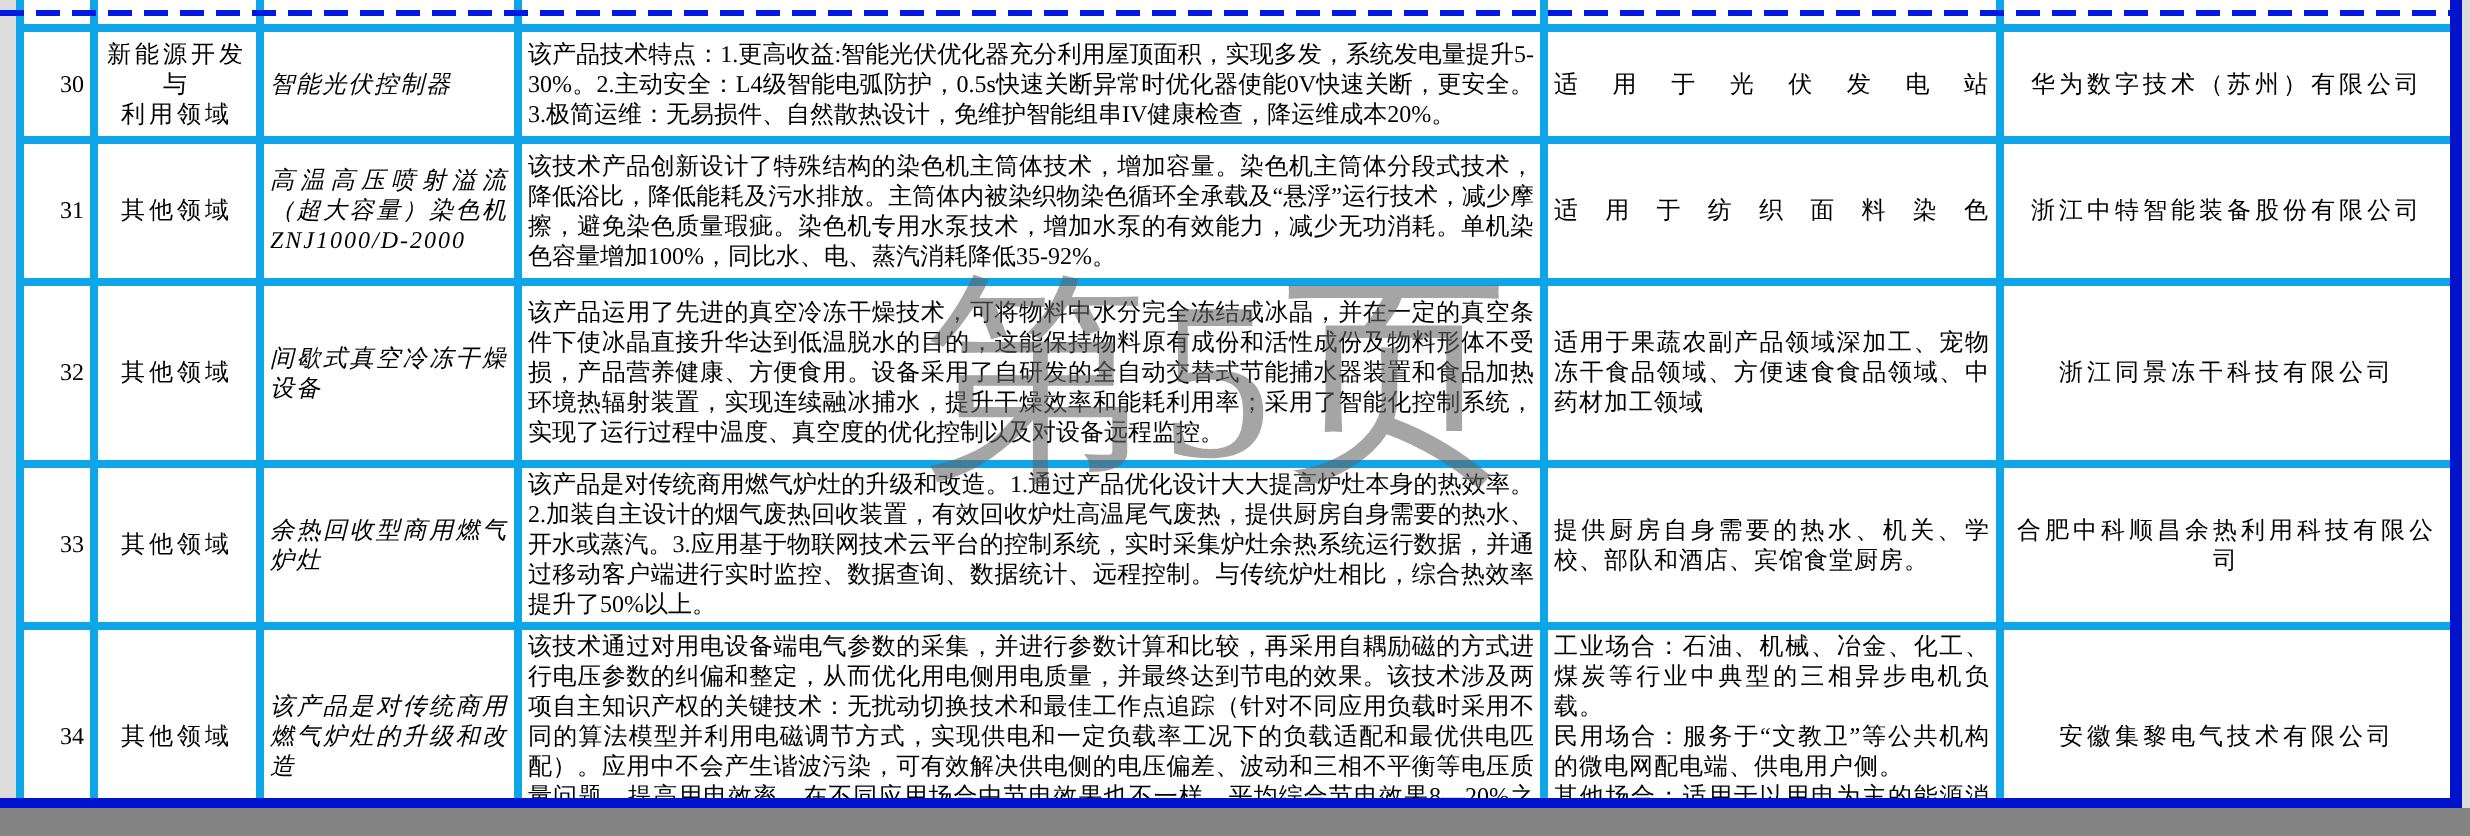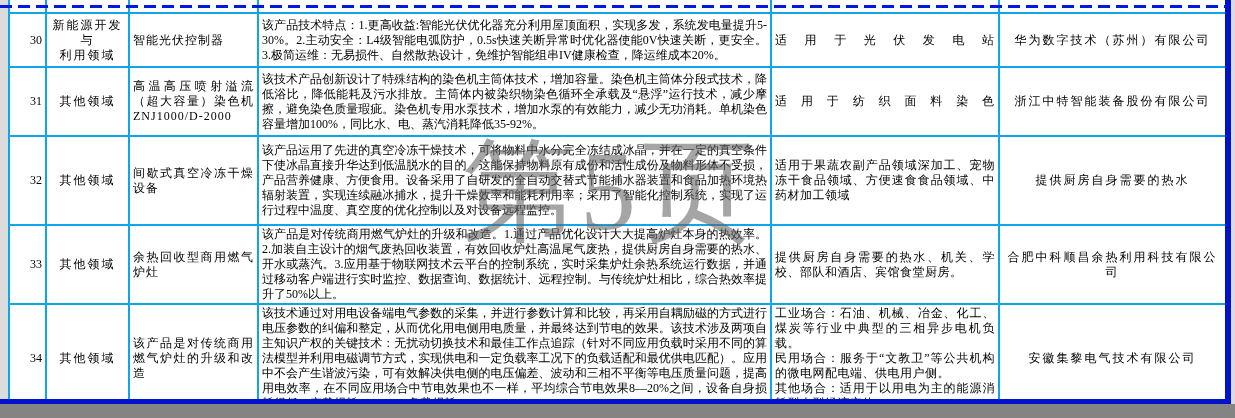--- a/index.html
+++ b/index.html
@@ -27,38 +27,38 @@
     background:#848484;
   }
   
   table.sheet{
     position:absolute;left:8px;top:0;
     width:1217px;
     border-collapse:collapse;table-layout:fixed;
     background:#fff;
   }
   table.sheet td{
-    border:2px solid #0ea5e9;
+    border:4px solid #0ea5e9;
     padding:1px 3px;
     font-size:12px;
     line-height:15px;
     color:#000;
     vertical-align:middle;
     overflow:hidden;
     word-break:break-all;
   }
   tr.partial td{border-top:none;height:10px;}
   tr.h30 td{height:50px;}
   tr.h31 td{height:65px;}
   tr.h32 td{height:85px;}
   tr.h33 td{height:73px;}
   tr.h34 td{height:105px;}
   .c-no{text-align:right;}
   .c-field{text-align:center;letter-spacing:2px;}
-  .c-product{text-align:justify;letter-spacing:1px;}
+  .c-product{text-align:justify;letter-spacing:1px;font-style:italic;}
   .c-desc{text-align:justify;margin-left:12px;}
   .c-app{text-align:justify;letter-spacing:0.5px;}
   .c-app-stretch{text-align:justify;text-align-last:justify;letter-spacing:1px;}
   .c-company{text-align:center;letter-spacing:2px;}
   .pre{white-space:pre-line;}
   
   .pb-dashed{
     position:absolute;left:0;top:5px;width:1235px;height:3px;
     background:repeating-linear-gradient(90deg,#0019e0 0 12px,transparent 12px 18px);
   }
@@ -126,21 +126,21 @@
         <td class="c-app-stretch">适用于纺织面料染色</td>
         <td class="c-company">浙江中特智能装备股份有限公司</td>
       </tr>
 
       <tr class="h32">
         <td class="c-no">32</td>
         <td class="c-field">其他领域</td>
         <td class="c-product">间歇式真空冷冻干燥设备</td>
         <td class="c-desc">该产品运用了先进的真空冷冻干燥技术，可将物料中水分完全冻结成冰晶，并在一定的真空条件下使冰晶直接升华达到低温脱水的目的，这能保持物料原有成份和活性成份及物料形体不受损，产品营养健康、方便食用。设备采用了自研发的全自动交替式节能捕水器装置和食品加热环境热辐射装置，实现连续融冰捕水，提升干燥效率和能耗利用率；采用了智能化控制系统，实现了运行过程中温度、真空度的优化控制以及对设备远程监控。</td>
         <td class="c-app">适用于果蔬农副产品领域深加工、宠物冻干食品领域、方便速食食品领域、中药材加工领域</td>
-        <td class="c-company">提供厨房自身需要的热水</td>
+        <td class="c-company">浙江同景冻干科技有限公司</td>
       </tr>
 
       <tr class="h33">
         <td class="c-no">33</td>
         <td class="c-field">其他领域</td>
         <td class="c-product">余热回收型商用燃气炉灶</td>
         <td class="c-desc">该产品是对传统商用燃气炉灶的升级和改造。1.通过产品优化设计大大提高炉灶本身的热效率。2.加装自主设计的烟气废热回收装置，有效回收炉灶高温尾气废热，提供厨房自身需要的热水、开水或蒸汽。3.应用基于物联网技术云平台的控制系统，实时采集炉灶余热系统运行数据，并通过移动客户端进行实时监控、数据查询、数据统计、远程控制。与传统炉灶相比，综合热效率提升了50%以上。</td>
         <td class="c-app">提供厨房自身需要的热水、机关、学校、部队和酒店、宾馆食堂厨房。</td>
         <td class="c-company">合肥中科顺昌余热利用科技有限公司</td>
       </tr>

